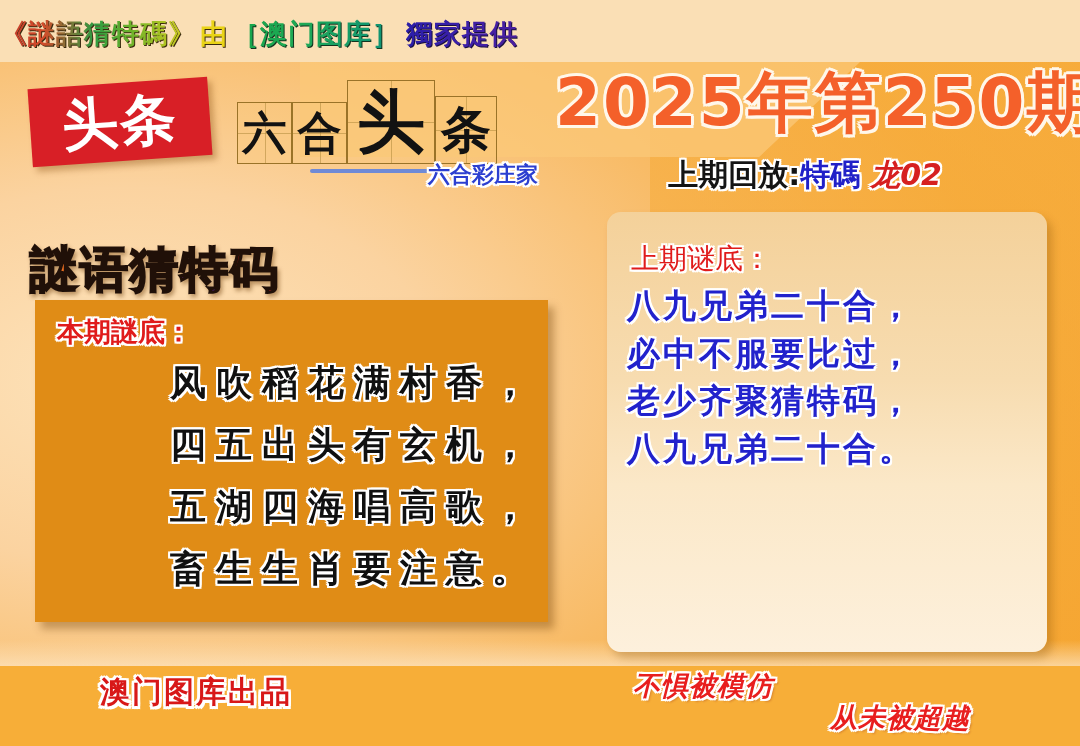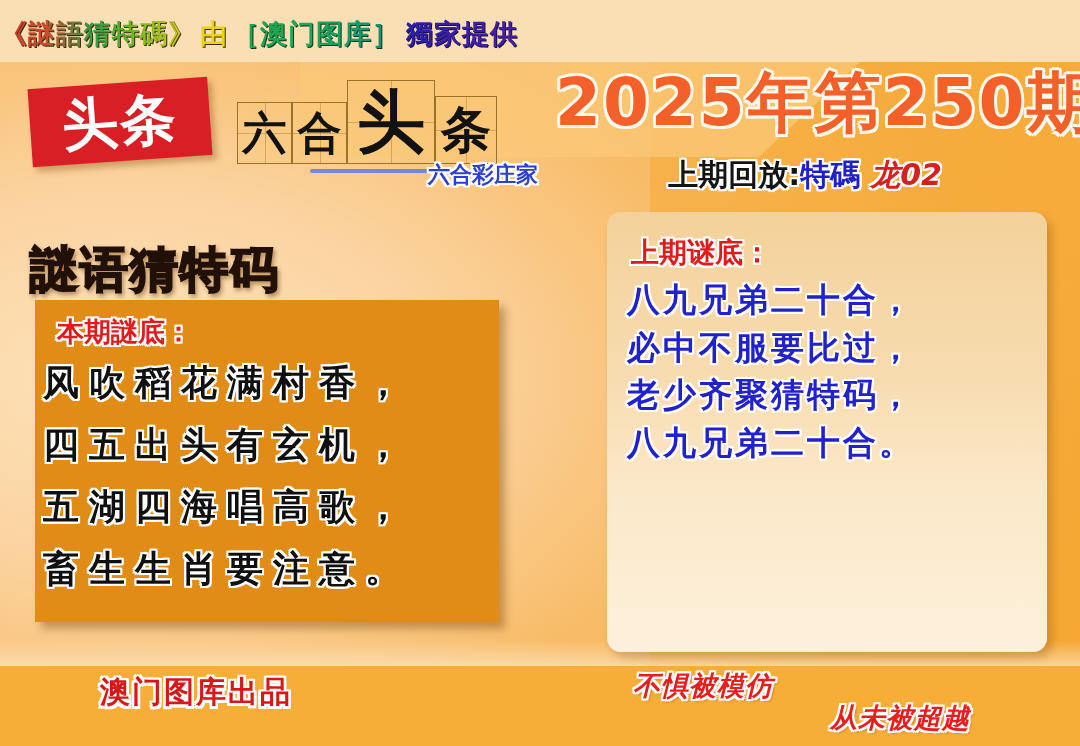--- a/index.html
+++ b/index.html
@@ -158,56 +158,56 @@
   }
   .rainbow i{font-style:normal;display:inline-block;}
   .rb1{color:#f07020;-webkit-text-stroke:2px #201008;}
   .rb2{color:#3ec93e;-webkit-text-stroke:2px #201008;}
   .rb3{color:#2fc8e8;-webkit-text-stroke:2px #201008;}
   .rb4{color:#7a2fd8;-webkit-text-stroke:2px #201008;}
   .rb5{color:#e42020;-webkit-text-stroke:2px #201008;}
 
   
   .card-left{
-    position:absolute;left:35px;top:300px;width:464px;height:322px;
+    position:absolute;left:35px;top:300px;width:513px;height:322px;
     background:#e08c16;
     box-shadow:6px 7px 8px rgba(110,60,0,.38);
   }
   .lbl-red{
     color:#e01b1b;font-size:27px;font-weight:bold;
     font-family:"DejaVu Sans","Liberation Sans",sans-serif;
     text-shadow:-2px -2px 0 #fff,2px -2px 0 #fff,-2px 2px 0 #fff,2px 2px 0 #fff,
       0 -2px 0 #fff,0 2px 0 #fff,-2px 0 0 #fff,2px 0 0 #fff;
     padding:14px 0 2px 22px;
   }
   .riddle{
     padding:0 10px 0 8px;
+    text-align:right;
   }
   .riddle div{
     font-size:36px;font-weight:bold;color:#101010;letter-spacing:10px;
     font-family:"DejaVu Serif","Liberation Serif",serif;
     line-height:1.72;white-space:nowrap;
     text-shadow:-2px -2px 0 #fff,2px -2px 0 #fff,-2px 2px 0 #fff,2px 2px 0 #fff,
       0 -2px 0 #fff,0 2px 0 #fff,-2px 0 0 #fff,2px 0 0 #fff;
   }
 
   
   .card-right{
     position:absolute;left:607px;top:212px;width:440px;height:440px;
     border-radius:14px;
     background:linear-gradient(180deg,#f4d19a 0%, #f7dcb0 38%, #fbe8c8 62%, #fdf0dc 100%);
     box-shadow:5px 6px 9px rgba(120,70,0,.28);
   }
   .r-lbl{
-    color:#e01b1b;font-size:28px;font-weight:bold;
-    font-family:"DejaVu Sans","Liberation Sans",sans-serif;
-    text-shadow:-2px -2px 0 #fff,2px -2px 0 #fff,-2px 2px 0 #fff,2px 2px 0 #fff,
-      0 -2px 0 #fff,0 2px 0 #fff,-2px 0 0 #fff,2px 0 0 #fff;
-    padding:10px 0 0 24px;
-    margin-top:12px;
+    color:#e01b1b;font-size:28px;font-weight:normal;
+    font-family:"DejaVu Sans","Liberation Sans",sans-serif;
+    text-shadow:-2px -2px 0 #fff,2px -2px 0 #fff,-2px 2px 0 #fff,2px 2px 0 #fff,
+      0 -2px 0 #fff,0 2px 0 #fff,-2px 0 0 #fff,2px 0 0 #fff;
+    padding:28px 0 0 24px;
   }
   .r-poem{padding:4px 10px 0 20px;}
   .r-poem div{
     font-size:33px;font-weight:bold;color:#2222cc;letter-spacing:3px;
     font-family:"DejaVu Sans","Liberation Sans",sans-serif;
     line-height:1.44;white-space:nowrap;
     text-shadow:-2px -2px 0 #fff,2px -2px 0 #fff,-2px 2px 0 #fff,2px 2px 0 #fff,
       0 -2px 0 #fff,0 2px 0 #fff,-2px 0 0 #fff,2px 0 0 #fff;
   }
   .r-exp{padding:12px 0 0 30px;}

